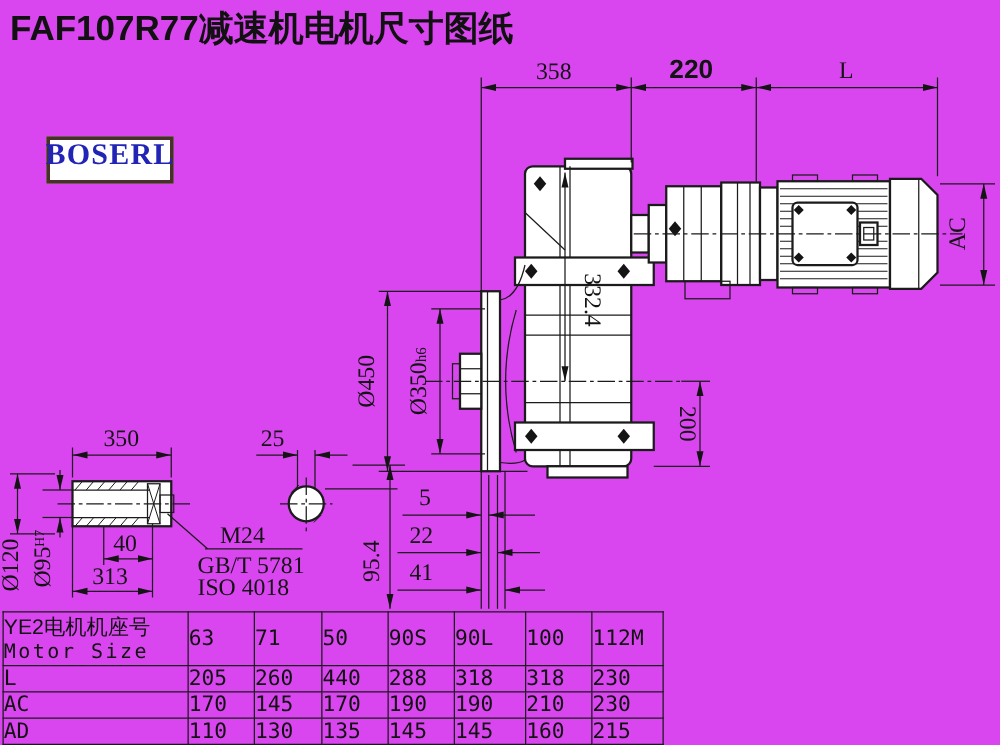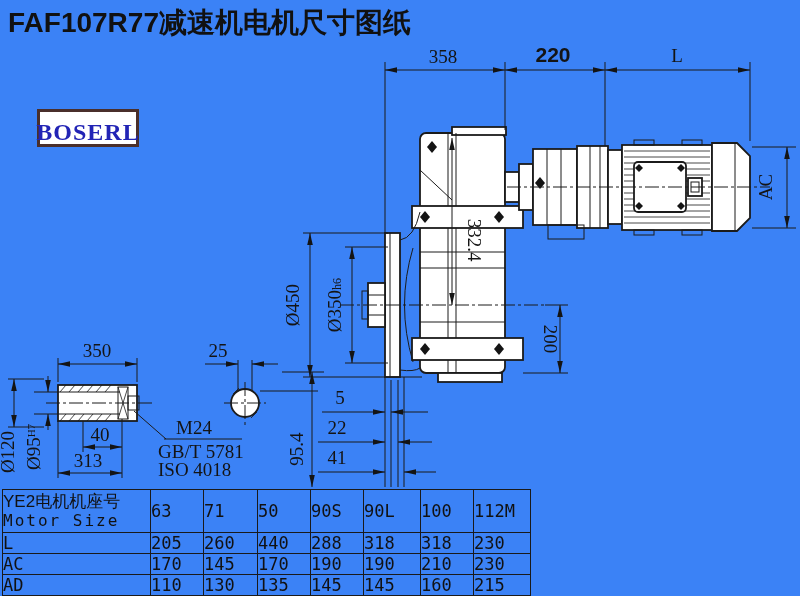--- a/index.html
+++ b/index.html
@@ -1,21 +1,21 @@
 <!DOCTYPE html>
 <html><head>
 <meta charset="utf-8">
 <style>
   html,body{margin:0;padding:0;background:#fff;}
-  #page{position:relative;width:800px;height:596px;background:#3b82f6;overflow:hidden;
+  #page{position:relative;width:800px;height:596px;background:#d946ef;overflow:hidden;
         font-family:"Liberation Sans",sans-serif;color:#111;}
   #title{position:absolute;left:8px;top:4px;font-size:28px;font-weight:bold;
          letter-spacing:0px;white-space:nowrap;}
   #logo{position:absolute;left:37px;top:109px;width:96px;height:32px;
-        border:3px solid #4a2f2b;background:#fff;display:flex;align-items:flex-end;justify-content:center;}
+        border:3px solid #4a2f2b;background:#fff;display:flex;align-items:flex-start;justify-content:center;}
   #logo span{font-family:"Liberation Serif",serif;font-weight:bold;font-size:24px;
         color:#2224b5;letter-spacing:1px;line-height:1;}
   svg text{fill:#141414;}
   .dim{font-family:"Liberation Serif",serif;font-size:19px;}
   .dimb{font-family:"Liberation Sans",sans-serif;font-weight:bold;font-size:21px;}
   .outline{fill:#fff;stroke:#1b1b1b;stroke-width:1.8;}
   .thin{fill:none;stroke:#1b1b1b;stroke-width:1;}
   .xthin{fill:none;stroke:#1b1b1b;stroke-width:0.8;}
   .dl{fill:none;stroke:#1b1b1b;stroke-width:1;}
   .cl{fill:none;stroke:#1b1b1b;stroke-width:1;stroke-dasharray:14,3,3,3;}

